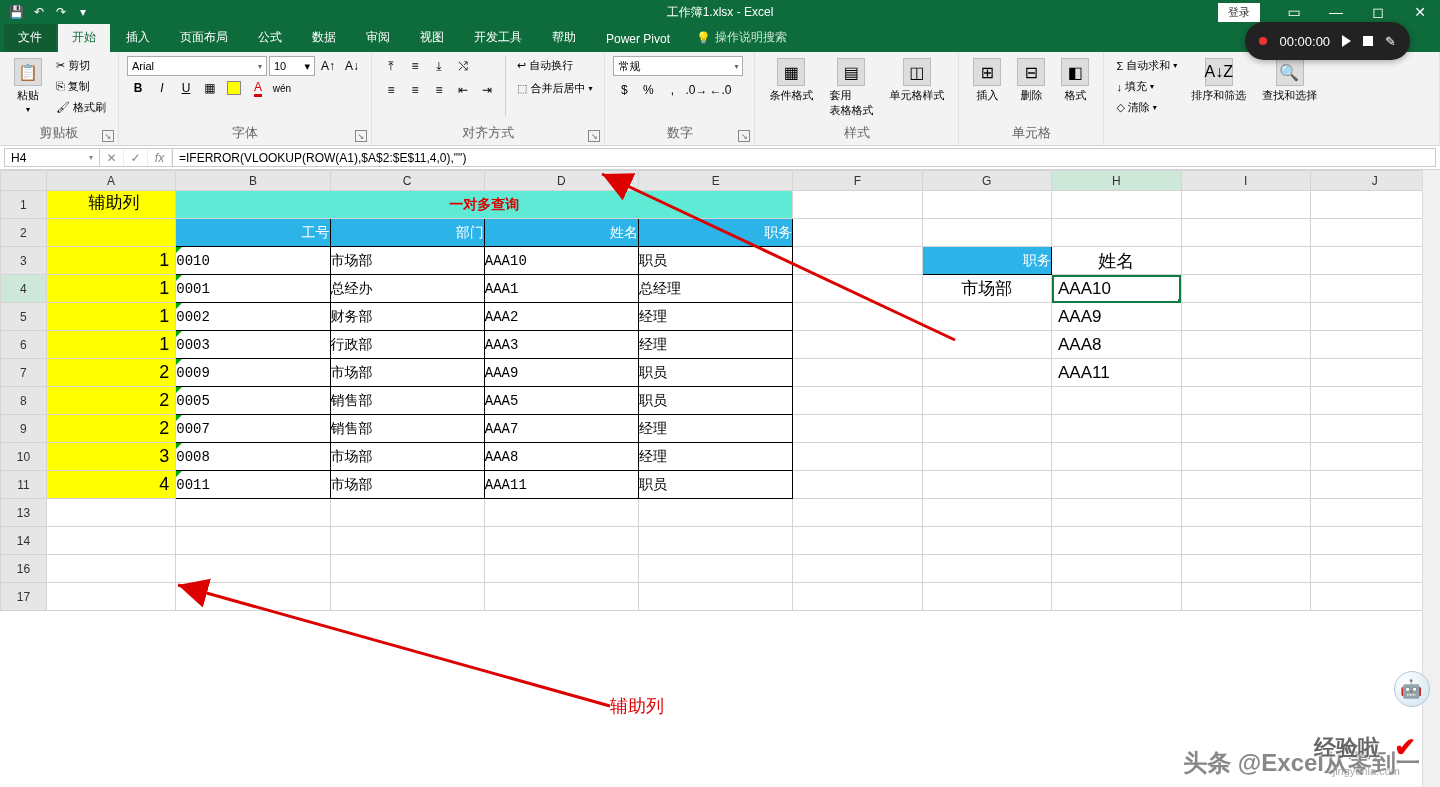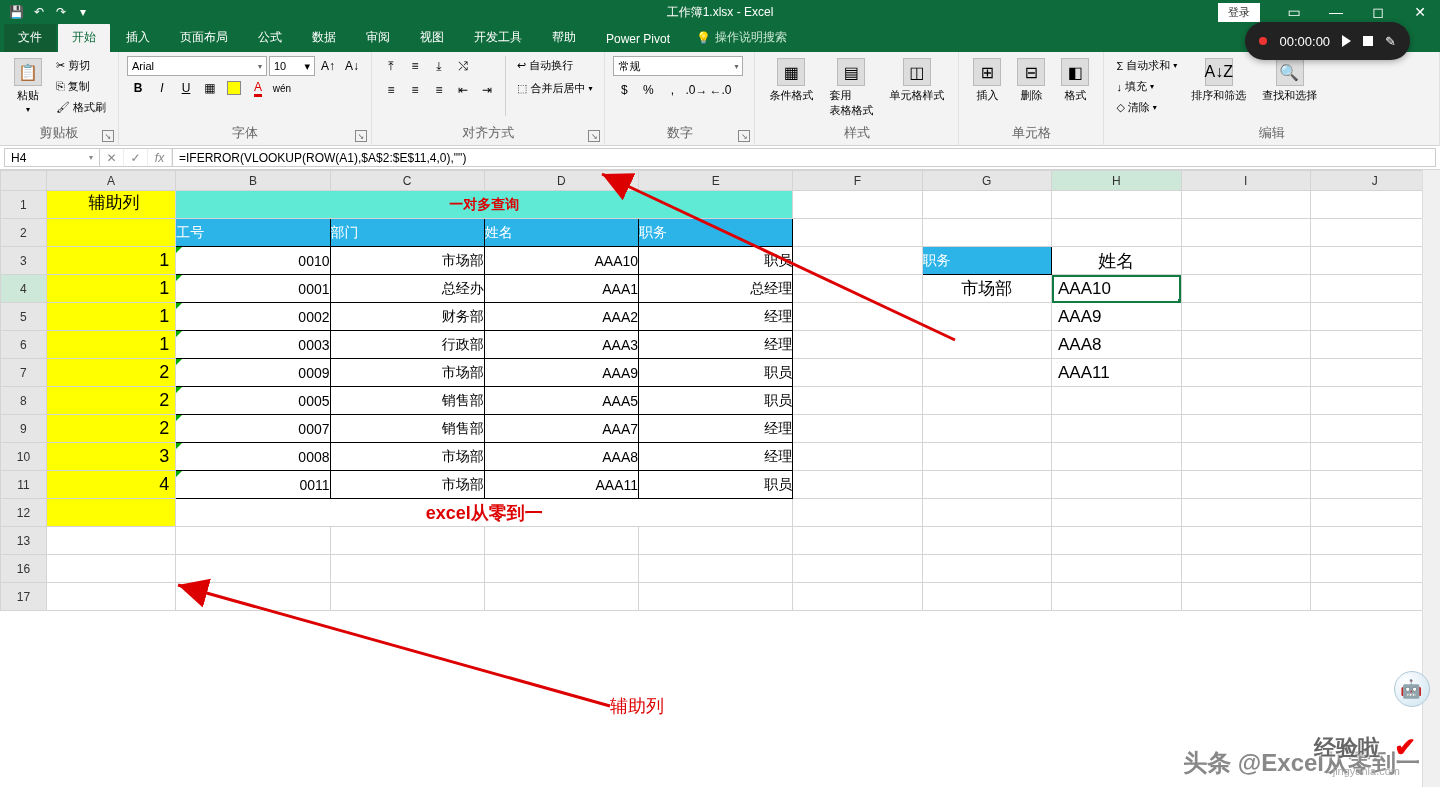--- a/index.html
+++ b/index.html
@@ -65,22 +65,22 @@
 table.sheet tbody th { background: #e6e6e6; font-weight: normal; color: #333; font-size: 12px; width: 46px; text-align: center; }
 .corner { background: #e6e6e6; width: 46px; }
 
 .col-A { width: 130px; } 
 .col-B,.col-C,.col-D,.col-E { width: 155px; }
 .col-F { width: 130px; }
 .col-G,.col-H { width: 130px; }
 .col-I,.col-J { width: 130px; }
 
 .yellow-fill { background: #ffff00; }
-.blue-header { background: #2cb4e9; color: #fff; font-size: 18px; text-align: left; border: 1.5px solid #000 !important; }
-.data-border { border: 1.5px solid #000 !important; font-size: 18px; text-align: right; }
+.blue-header { background: #2cb4e9; color: #fff; font-size: 18px; text-align: right; border: 1.5px solid #000 !important; }
+.data-border { border: 1.5px solid #000 !important; font-size: 18px; text-align: left; font-family: Liberation Mono, monospace; }
 .green-tri { position: relative; }
 .green-tri::before { content: ""; position: absolute; top: 0; left: 0; border-top: 6px solid #0a0; border-right: 6px solid transparent; }
 .title-row td { font-size: 28px; color: #d00; font-weight: bold; text-align: center; }
 .merged-title { background: #5eead4; }
 .sel-cell { outline: 2px solid #107c41; outline-offset: -2px; position: relative; }
 .sel-handle::after { content: ""; position: absolute; right: -3px; bottom: -3px; width: 6px; height: 6px; background: #107c41; }
 .right-align { text-align: right; padding-right: 6px !important; }
 .left-align { text-align: left; padding-left: 6px; }
 .ctr { text-align: center; }
 .big-row th, .big-row td { height: 52px; }
@@ -313,21 +313,20 @@
       </div>
       <div class="bigbtn">
           <div class="bigic">A↓Z</div>
           <span>排序和筛选</span>
         </div>
       <div class="bigbtn">
           <div class="bigic">🔍</div>
           <span>查找和选择</span>
         </div>
     </div>
-    <div class="group-label">编辑</div>
   </div>
 </div>
 
 <div class="fbar">
   <div class="namebox">
       <span>H4</span>
       <span class="arr">▾</span>
     </div>
   <div class="fx-btns">
     <div>✕</div>
@@ -505,31 +504,34 @@
   <td class="data-border">市场部</td>
   <td class="data-border">AAA11</td>
   <td class="data-border">职员</td>
   <td></td>
             <td></td>
             <td></td>
             <td></td>
             <td></td>
 </tr>
 <tr>
-  <th>12</th>
-  <td class="yellow-fill"></td>
-  <td colspan="4" class="ctr" style="color:#d00;font-size:18px;font-weight:bold">excel从零到一</td>
-  <td></td>
-            <td></td>
-            <td></td>
-            <td></td>
-            <td></td>
-</tr>
-<tr>
             <th>13</th>
+            <td></td>
+            <td></td>
+            <td></td>
+            <td></td>
+            <td></td>
+            <td></td>
+            <td></td>
+            <td></td>
+            <td></td>
+            <td></td>
+          </tr>
+<tr>
+            <th>14</th>
             <td></td>
             <td></td>
             <td></td>
             <td></td>
             <td></td>
             <td></td>
             <td></td>
             <td></td>
             <td></td>
             <td></td>

